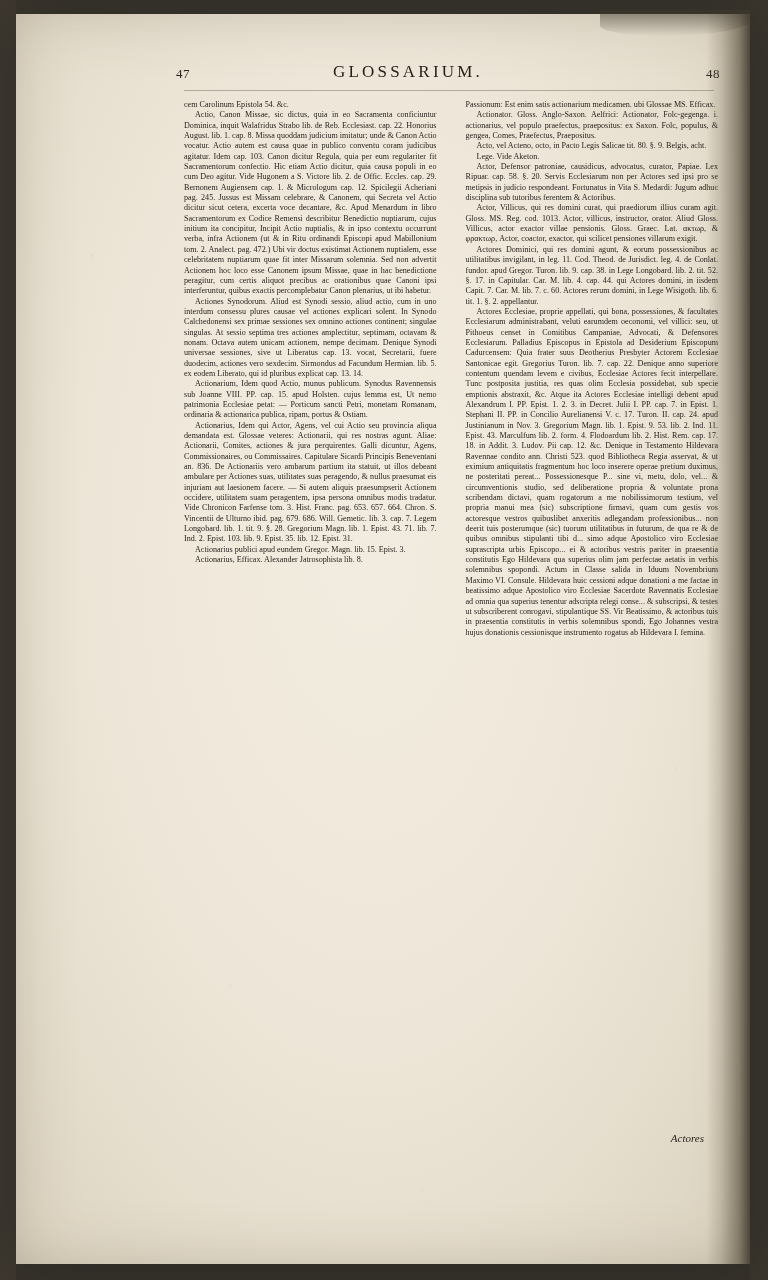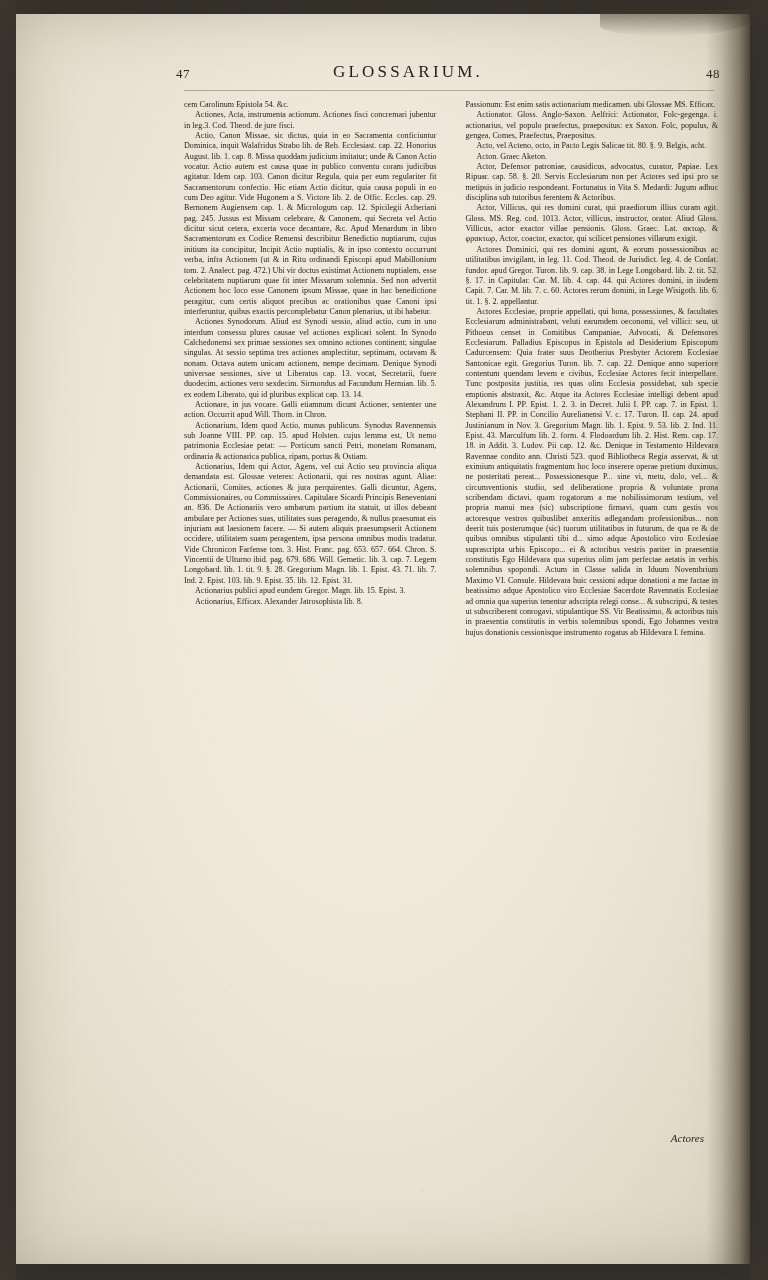--- a/index.html
+++ b/index.html
@@ -164,34 +164,32 @@
 
     <div class="folio folio-left">47</div>
     <div class="running-head">GLOSSARIUM.</div>
     <div class="folio folio-right">48</div>
 
     <div class="rule"></div>
 
     <div class="columns">
       <div class="col" id="col-left">
           <p class="noind">cem Carolinum Epistola 54. &amp;c.</p>
-          <p>Actiones, Acta, instrumenta actionum. Actiones fisci concremari jubentur in leg.3. Cod. Theod. de jure fisci.</p>
           <p>Actio, Canon Missae, sic dictus, quia in eo Sacramenta conficiuntur Dominica, inquit Walafridus Strabo lib. de Reb. Ecclesiast. cap. 22. Honorius August. lib. 1. cap. 8. Missa quoddam judicium imitatur; unde &amp; Canon Actio vocatur. Actio autem est causa quae in publico conventu coram judicibus agitatur. Idem cap. 103. Canon dicitur Regula, quia per eum regulariter fit Sacramentorum confectio. Hic etiam Actio dicitur, quia causa populi in eo cum Deo agitur. Vide Hugonem a S. Victore lib. 2. de Offic. Eccles. cap. 29. Bernonem Augiensem cap. 1. &amp; Micrologum cap. 12. Spicilegii Acheriani pag. 245. Jussus est Missam celebrare, &amp; Canonem, qui Secreta vel Actio dicitur sicut cetera, excerta voce decantare, &amp;c. Apud Menardum in libro Sacramentorum ex Codice Remensi describitur Benedictio nuptiarum, cujus initium ita concipitur, Incipit Actio nuptialis, &amp; in ipso contextu occurrunt verba, infra Actionem (ut &amp; in Ritu ordinandi Episcopi apud Mabillonium tom. 2. Analect. pag. 472.) Ubi vir doctus existimat Actionem nuptialem, esse celebritatem nuptiarum quae fit inter Missarum solemnia. Sed non advertit Actionem hoc loco esse Canonem ipsum Missae, quae in hac benedictione peragitur, cum certis aliquot precibus ac orationibus quae Canoni ipsi interferuntur, quibus exactis percomplebatur Canon plenarius, ut ibi habetur.</p>
           <p>Actiones Synodorum. Aliud est Synodi sessio, aliud actio, cum in uno interdum consessu plures causae vel actiones explicari solent. In Synodo Calchedonensi sex primae sessiones sex omnino actiones continent; singulae singulas. At sessio septima tres actiones amplectitur, septimam, octavam &amp; nonam. Octava autem unicam actionem, nempe decimam. Denique Synodi universae sessiones, sive ut Liberatus cap. 13. vocat, Secretarii, fuere duodecim, actiones vero sexdecim. Sirmondus ad Facundum Hermian. lib. 5. ex eodem Liberato, qui id pluribus explicat cap. 13. 14.</p>
-          <p>Actionare, in jus vocare. Galli etiamnum dicunt Actioner, sententer une action. Occurrit apud Will. Thorn. in Chron.</p>
           <p>Actionarium, Idem quod Actio, munus publicum. Synodus Ravennensis sub Joanne VIII. PP. cap. 15. apud Holsten. cujus lemma est, Ut nemo patrimonia Ecclesiae petat: — Porticum sancti Petri, monetam Romanam, ordinaria &amp; actionarica publica, ripam, portus &amp; Ostiam.</p>
           <p>Actionarius, Idem qui Actor, Agens, vel cui Actio seu provincia aliqua demandata est. Glossae veteres: Actionarii, qui res nostras agunt. Aliae: Actionarii, Comites, actiones &amp; jura perquirentes. Galli dicuntur, Agens, Commissionaires, ou Commissaires. Capitulare Sicardi Principis Beneventani an. 836. De Actionariis vero ambarum partium ita statuit, ut illos debeant ambulare per Actiones suas, utilitates suas peragendo, &amp; nullus praesumat eis injuriam aut laesionem facere. — Si autem aliquis praesumpserit Actionem occidere, utilitatem suam peragentem, ipsa persona omnibus modis tradatur. Vide Chronicon Farfense tom. 3. Hist. Franc. pag. 653. 657. 664. Chron. S. Vincentii de Ulturno ibid. pag. 679. 686. Will. Gemetic. lib. 3. cap. 7. Legem Longobard. lib. 1. tit. 9. §. 28. Gregorium Magn. lib. 1. Epist. 43. 71. lib. 7. Ind. 2. Epist. 103. lib. 9. Epist. 35. lib. 12. Epist. 31.</p>
           <p>Actionarius publici apud eundem Gregor. Magn. lib. 15. Epist. 3.</p>
           <p>Actionarius, Efficax. Alexander Jatrosophista lib. 8.</p>
         </div>
       <div class="col" id="col-right">
           <p class="noind">Passionum: Est enim satis actionarium medicamen. ubi Glossae MS. Efficax.</p>
           <p>Actionator. Gloss. Anglo-Saxon. Aelfrici: Actionator, Folc-gegenga. i. actionarius, vel populo praefectus, praepositus: ex Saxon. Folc, populus, &amp; gengea, Comes, Praefectus, Praepositus.</p>
           <p>Acto, vel Acteno, octo, in Pacto Legis Salicae tit. 80. §. 9. Belgis, acht.</p>
-          <p>Acton. Graec Aketon.</p>
+          <p>Lege. Vide Aketon.</p>
           <p>Actor, Defensor patroniae, causidicus, advocatus, curator, Papiae. Lex Ripuar. cap. 58. §. 20. Servis Ecclesiarum non per Actores sed ipsi pro se metipsis in judicio respondeant. Fortunatus in Vita S. Medardi: Jugum adhuc disciplina sub tutoribus ferentem &amp; Actoribus.</p>
           <p>Actor, Villicus, qui res domini curat, qui praediorum illius curam agit. Gloss. MS. Reg. cod. 1013. Actor, villicus, instructor, orator. Aliud Gloss. Villicus, actor exactor villae pensionis. Gloss. Graec. Lat. ακτωρ, &amp; φρακτωρ, Actor, coactor, exactor, qui scilicet pensiones villarum exigit.</p>
           <p>Actores Dominici, qui res domini agunt, &amp; eorum possessionibus ac utilitatibus invigilant, in leg. 11. Cod. Theod. de Jurisdict. leg. 4. de Conlat. fundor. apud Gregor. Turon. lib. 9. cap. 38. in Lege Longobard. lib. 2. tit. 52. §. 17. in Capitular. Car. M. lib. 4. cap. 44. qui Actores domini, in iisdem Capit. 7. Car. M. lib. 7. c. 60. Actores rerum domini, in Lege Wisigoth. lib. 6. tit. 1. §. 2. appellantur.</p>
           <p>Actores Ecclesiae, proprie appellati, qui bona, possessiones, &amp; facultates Ecclesiarum administrabant, veluti earumdem oeconomi, vel villici: seu, ut Pithoeus censet in Comitibus Campaniae, Advocati, &amp; Defensores Ecclesiarum. Palladius Episcopus in Epistola ad Desiderium Episcopum Cadurcensem: Quia frater suus Deotherius Presbyter Actorem Ecclesiae Santonicae egit. Gregorius Turon. lib. 7. cap. 22. Denique anno superiore contentum quendam levem e civibus, Ecclesiae Actores fecit interpellare. Tunc postposita justitia, res quas olim Ecclesia possidebat, sub specie emptionis abstraxit, &amp;c. Atque ita Actores Ecclesiae intelligi debent apud Alexandrum I. PP. Epist. 1. 2. 3. in Decret. Julii I. PP. cap. 7. in Epist. 1. Stephani II. PP. in Concilio Aurelianensi V. c. 17. Turon. II. cap. 24. apud Justinianum in Nov. 3. Gregorium Magn. lib. 1. Epist. 9. 53. lib. 2. Ind. 11. Epist. 43. Marculfum lib. 2. form. 4. Flodoardum lib. 2. Hist. Rem. cap. 17. 18. in Addit. 3. Ludov. Pii cap. 12. &amp;c. Denique in Testamento Hildevara Ravennae condito ann. Christi 523. quod Bibliotheca Regia asservat, &amp; ut eximium antiquitatis fragmentum hoc loco inserere operae pretium duximus, ne posteritati pereat... Possessionesque P... sine vi, metu, dolo, vel... &amp; circumventionis studio, sed deliberatione propria &amp; voluntate prona scribendam dictavi, quam rogatorum a me nobilissimorum testium, vel propria manui mea (sic) subscriptione firmavi, quam cum gestis vos actoresque vestros quibuslibet anxeritis adlegandam professionibus... non deerit tuis posterumque (sic) tuorum utilitatibus in futurum, de qua re &amp; de quibus omnibus stipulanti tibi d... simo adque Apostolico viro Ecclesiae suprascripta urbis Episcopo... ei &amp; actoribus vestris pariter in praesentia constitutis Ego Hildevara qua superius olim jam perfectae aetatis in verbis solemnibus spopondi. Actum in Classe salida in Iduum Novembrium Maximo VI. Consule. Hildevara huic cessioni adque donationi a me factae in beatissimo adque Apostolico viro Ecclesiae Sacerdote Ravennatis Ecclesiae ad omnia qua superius tenentur adscripta relegi conse... &amp; subscripsi, &amp; testes ut subscriberent conrogavi, stipulantique SS. Vir Beatissimo, &amp; actoribus tuis in praesentia constitutis in verbis solemnibus spondi, Ego Johannes vestra hujus donationis cessionisque instrumento rogatus ab Hildevara I. femina.</p>
         </div>
     </div>
 
     <div class="catchword">Actores</div>
   </div>
 

